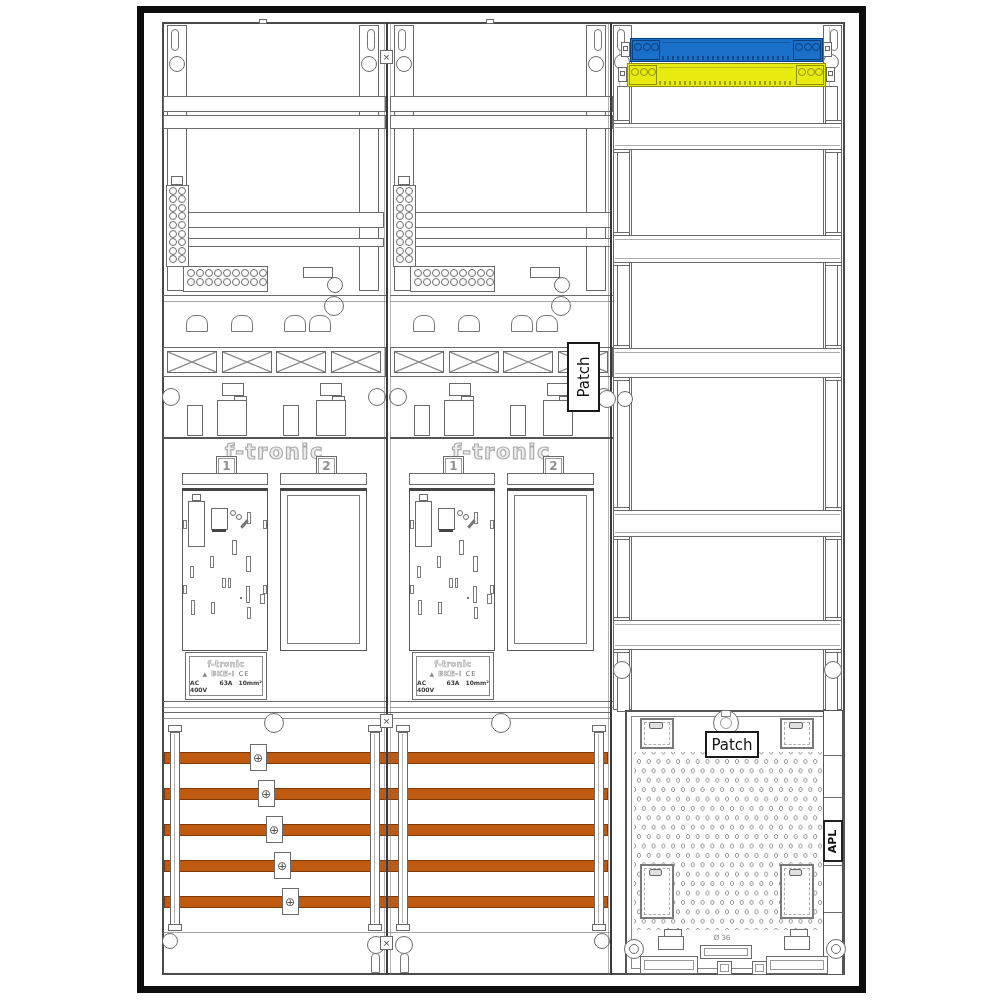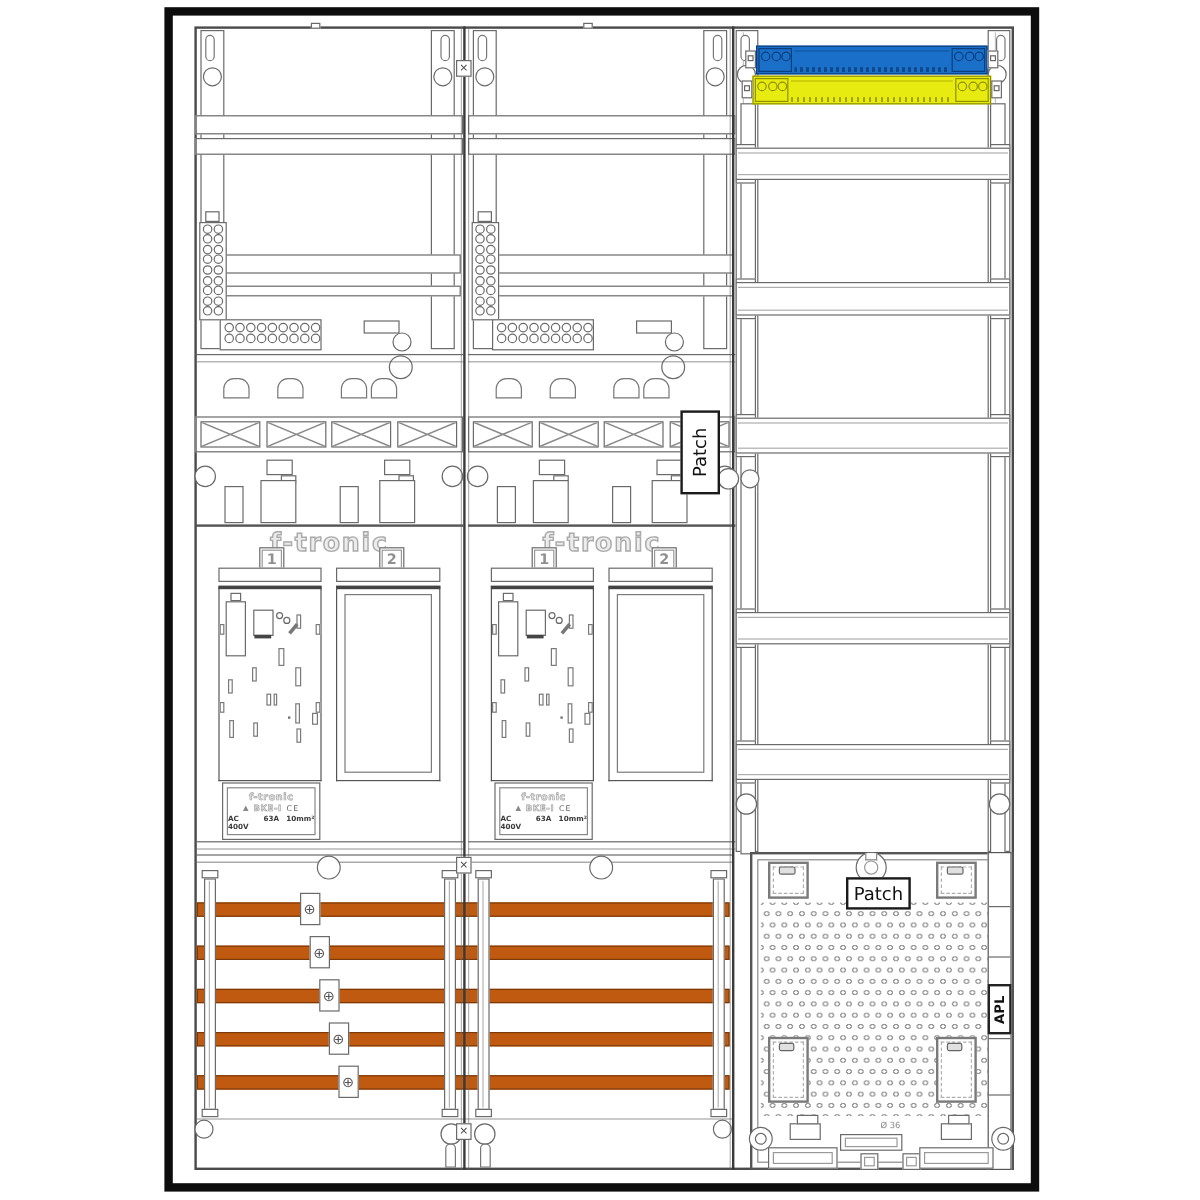--- a/index.html
+++ b/index.html
@@ -5,21 +5,21 @@
   *{margin:0;padding:0;box-sizing:border-box}
   html,body{background:#fff;font-family:"DejaVu Sans","Liberation Sans",sans-serif}
   #canvas{position:relative;width:1000px;height:1000px;background:#fff;overflow:hidden}
   #frame{position:absolute;left:137px;top:6px;width:729px;height:987px;border:7px solid #0d0d0d;background:#fff}
   #cabinet{position:absolute;left:162px;top:22px;width:683px;height:953px;border:2px solid #4a4a4a;background:#fff}
   #patch-vertical{position:absolute;left:567px;top:342px;width:33px;height:70px;border:2px solid #1a1a1a;background:#fff;z-index:6;display:flex;align-items:center;justify-content:center}
   #patch-vertical span{transform:rotate(-90deg);font-size:15px;color:#111;white-space:nowrap}
   #patch-bottom{position:absolute;left:705px;top:731px;width:54px;height:27px;border:2px solid #1a1a1a;background:#fff;z-index:6;display:flex;align-items:center;justify-content:center;font-size:15px;color:#111}
   #apl-box{position:absolute;left:823px;top:820px;width:20px;height:42px;border:2px solid #222;background:#fff;z-index:6;display:flex;align-items:center;justify-content:center}
   #apl-box span{transform:rotate(-90deg);font-weight:bold;font-size:11px;color:#111}
-  #dia-label{position:absolute;left:712px;top:934px;width:60px;height:9px;z-index:6;font-size:7px;color:#888;text-align:center}
+  #dia-label{position:absolute;left:692px;top:934px;width:60px;height:9px;z-index:6;font-size:7px;color:#888;text-align:center}
   .dots{background-image:radial-gradient(circle,transparent 1.3px,#949494 1.4px 2.2px,transparent 2.4px),radial-gradient(circle,transparent 1.3px,#949494 1.4px 2.2px,transparent 2.4px);background-size:9.8px 18.8px,9.8px 18.8px;background-position:0 0,4.9px 9.4px}
 </style>
 </head>
 <body>
 
 <div id="canvas">
   <div id="frame"></div>
   <div id="cabinet"></div>
   <div id="patch-vertical">
       <span>Patch</span>

